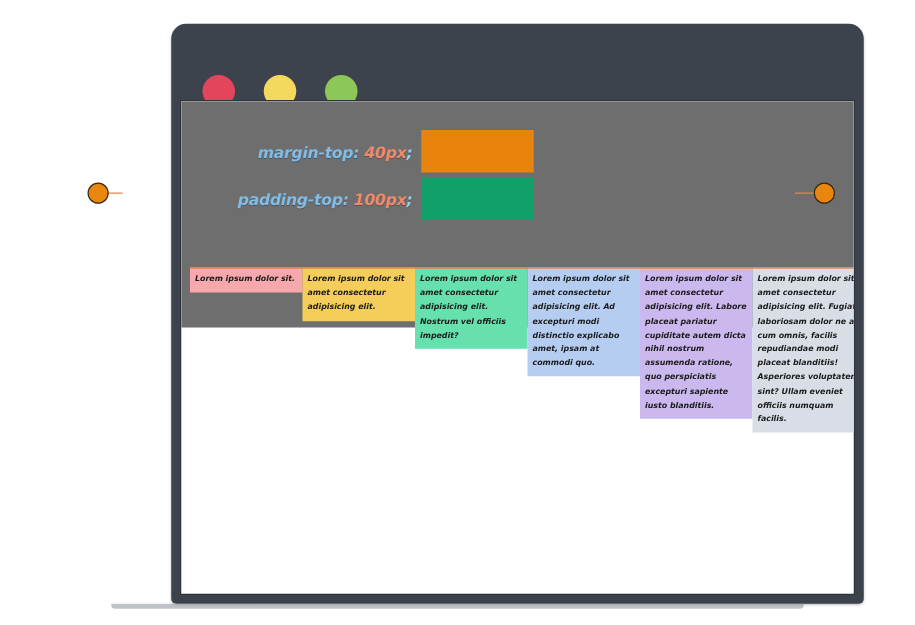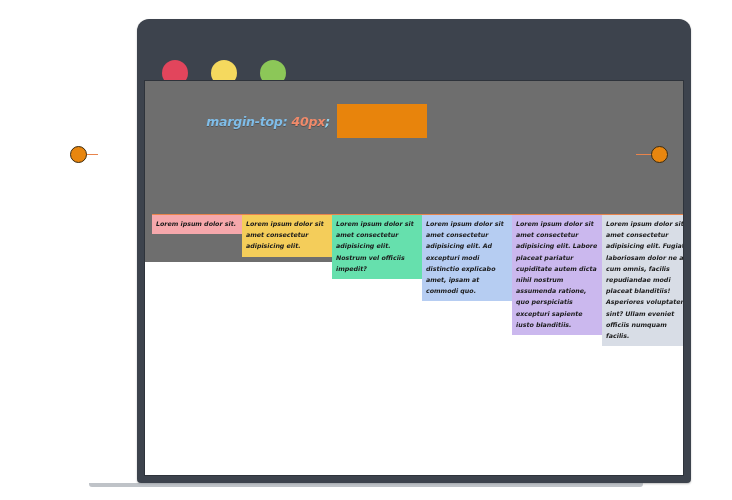--- a/index.html
+++ b/index.html
@@ -199,20 +199,24 @@
 
   <div id="viewport">
 
     <div id="page-body"></div>
 
     <div class="demo-row" id="row-margin">
       <div class="prop-label"><span>margin-top</span><span>: </span><span class="prop-value">40px</span><span class="prop-semi">;</span></div>
       <div class="swatch" id="swatch-orange"></div>
     </div>
 
+    <div class="demo-row" id="row-padding">
+      <div class="prop-label"><span>padding-top</span><span>: </span><span class="prop-value">100px</span><span class="prop-semi">;</span></div>
+      <div class="swatch" id="swatch-green"></div>
+    </div>
 
     <div id="strip-rule"></div>
 
     <div id="column-strip">
       <div class="text-col" id="col-1">Lorem ipsum dolor sit.</div>
       <div class="text-col" id="col-2">Lorem ipsum dolor sit amet consectetur adipisicing elit.</div>
       <div class="text-col" id="col-3">Lorem ipsum dolor sit amet consectetur adipisicing elit. Nostrum vel officiis impedit?</div>
       <div class="text-col" id="col-4">Lorem ipsum dolor sit amet consectetur adipisicing elit. Ad excepturi modi distinctio explicabo amet, ipsam at commodi quo.</div>
       <div class="text-col" id="col-5">Lorem ipsum dolor sit amet consectetur adipisicing elit. Labore placeat pariatur cupiditate autem dicta nihil nostrum assumenda ratione, quo perspiciatis excepturi sapiente iusto blanditiis.</div>
       <div class="text-col" id="col-6">Lorem ipsum dolor sit amet consectetur adipisicing elit. Fugiat laboriosam dolor ne ad cum omnis, facilis repudiandae modi placeat blanditiis! Asperiores voluptatem sint? Ullam eveniet officiis numquam facilis.</div>

